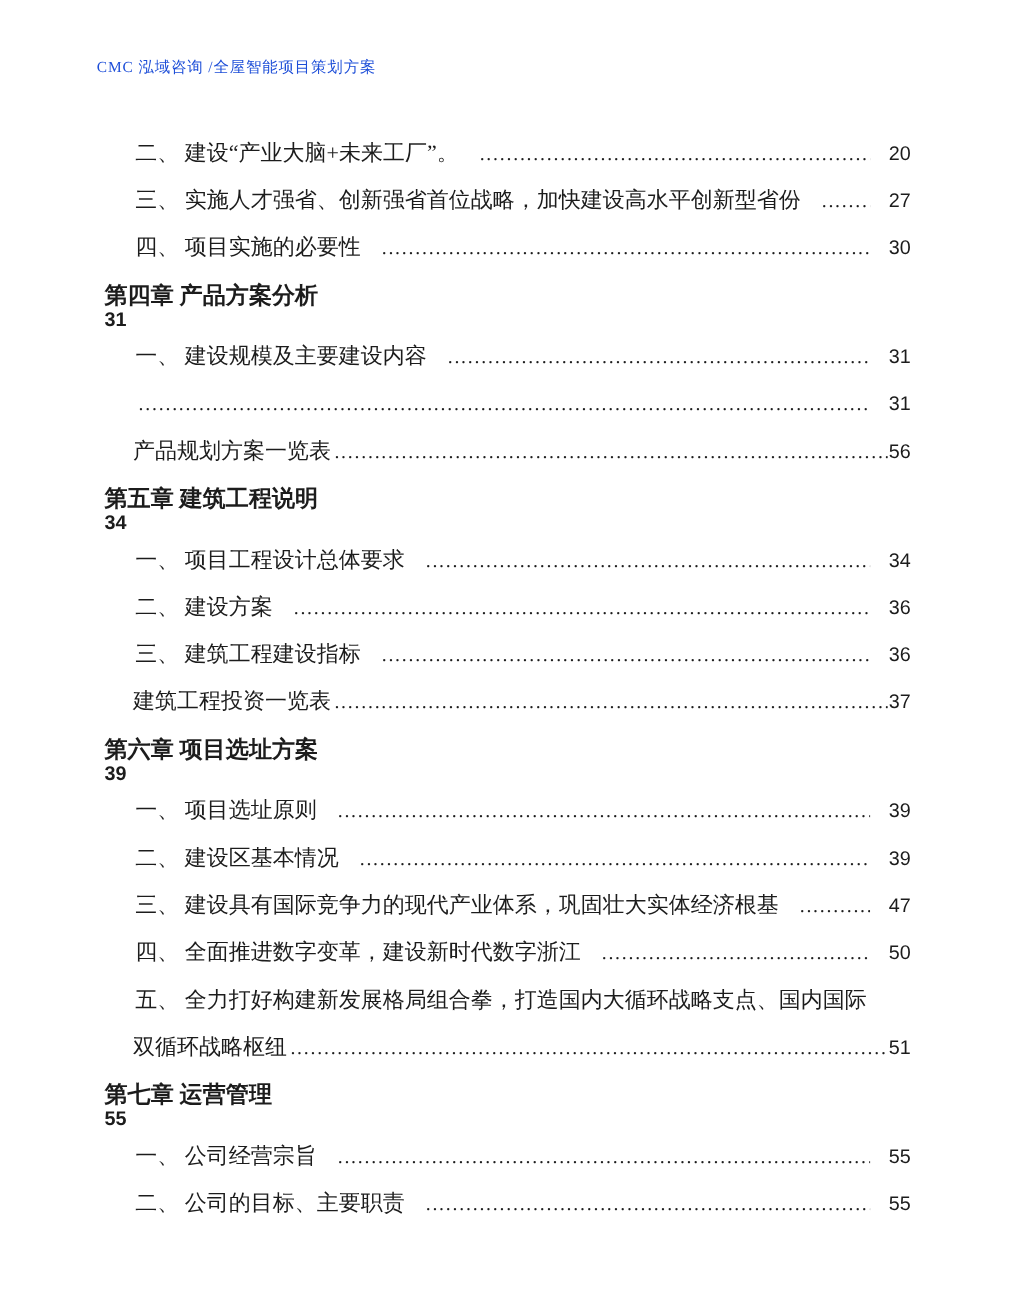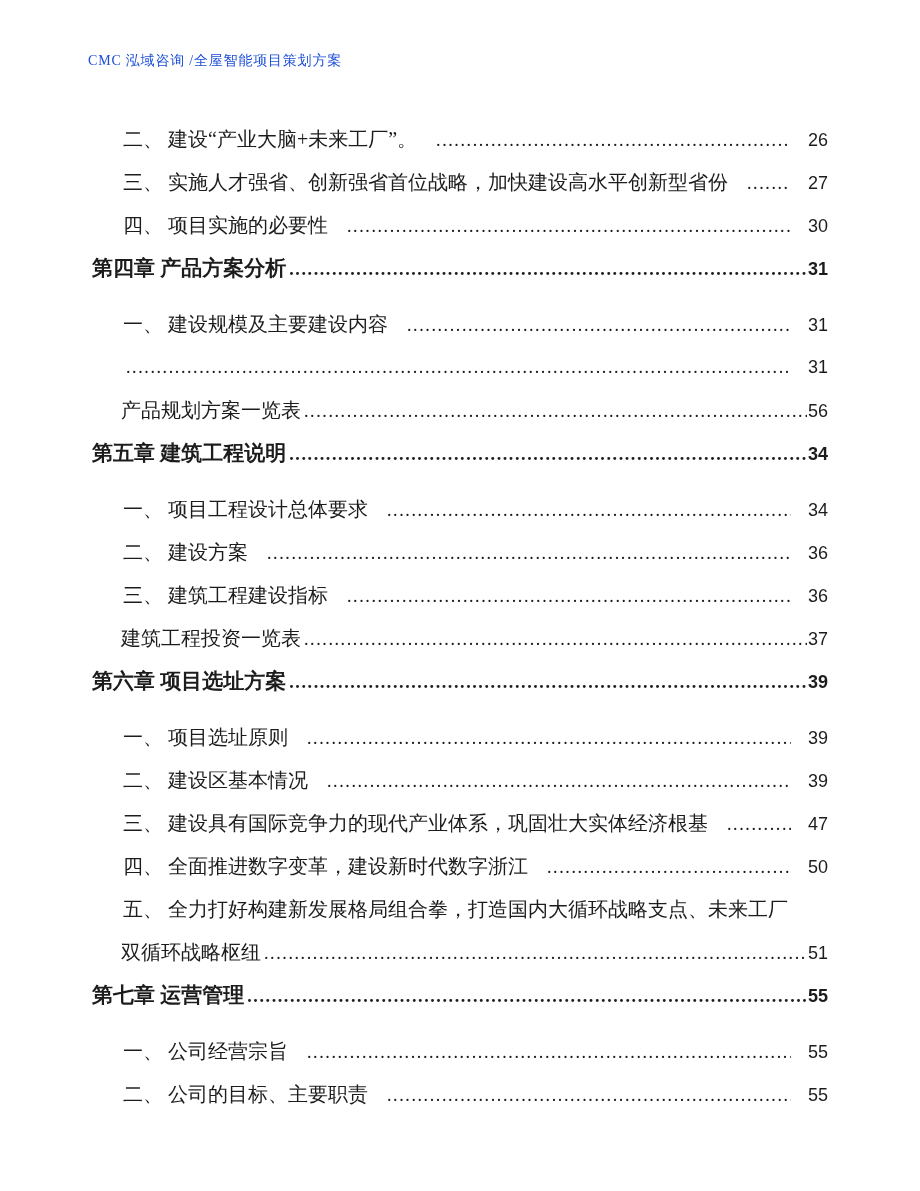--- a/index.html
+++ b/index.html
@@ -38,20 +38,21 @@
     margin-bottom: 21px;
     font-size: 20px;
   }
   .toc-row.item   { padding-left: 31px; gap: 16px; }
   .toc-row.caption{ padding-left: 29px; }
   .toc-row.chapter {
     padding-left: 0;
     font-weight: bold;
     font-size: 21px;
     margin-bottom: 34px;
+    flex-direction: column;
   }
   .label {
     white-space: nowrap;
     flex: 0 0 auto;
   }
   .leader {
     flex: 1 1 auto;
     overflow: hidden;
     white-space: nowrap;
     min-width: 0;
@@ -74,21 +75,21 @@
 </head>
 <body>
 
 <div class="doc-header">CMC 泓域咨询 /全屋智能项目策划方案</div>
 
 <div class="toc">
 
   <div class="toc-row item">
     <span class="label">二、 建设“产业大脑+未来工厂”。</span>
     <span class="leader"></span>
-    <span class="pagenum">26</span>
+    <span class="pagenum">20</span>
   </div>
 
   <div class="toc-row item">
     <span class="label">三、 实施人才强省、创新强省首位战略，加快建设高水平创新型省份</span>
     <span class="leader"></span>
     <span class="pagenum">27</span>
   </div>
 
   <div class="toc-row item">
     <span class="label">四、 项目实施的必要性</span>
@@ -173,21 +174,21 @@
     <span class="pagenum">47</span>
   </div>
 
   <div class="toc-row item">
     <span class="label">四、 全面推进数字变革，建设新时代数字浙江</span>
     <span class="leader"></span>
     <span class="pagenum">50</span>
   </div>
 
   <div class="toc-row item nodots">
-    <span class="label">五、 全力打好构建新发展格局组合拳，打造国内大循环战略支点、未来工厂</span>
+    <span class="label">五、 全力打好构建新发展格局组合拳，打造国内大循环战略支点、国内国际</span>
     <span class="leader"></span>
 
   </div>
 
   <div class="toc-row caption">
     <span class="label">双循环战略枢纽</span>
     <span class="leader"></span>
     <span class="pagenum">51</span>
   </div>
 

